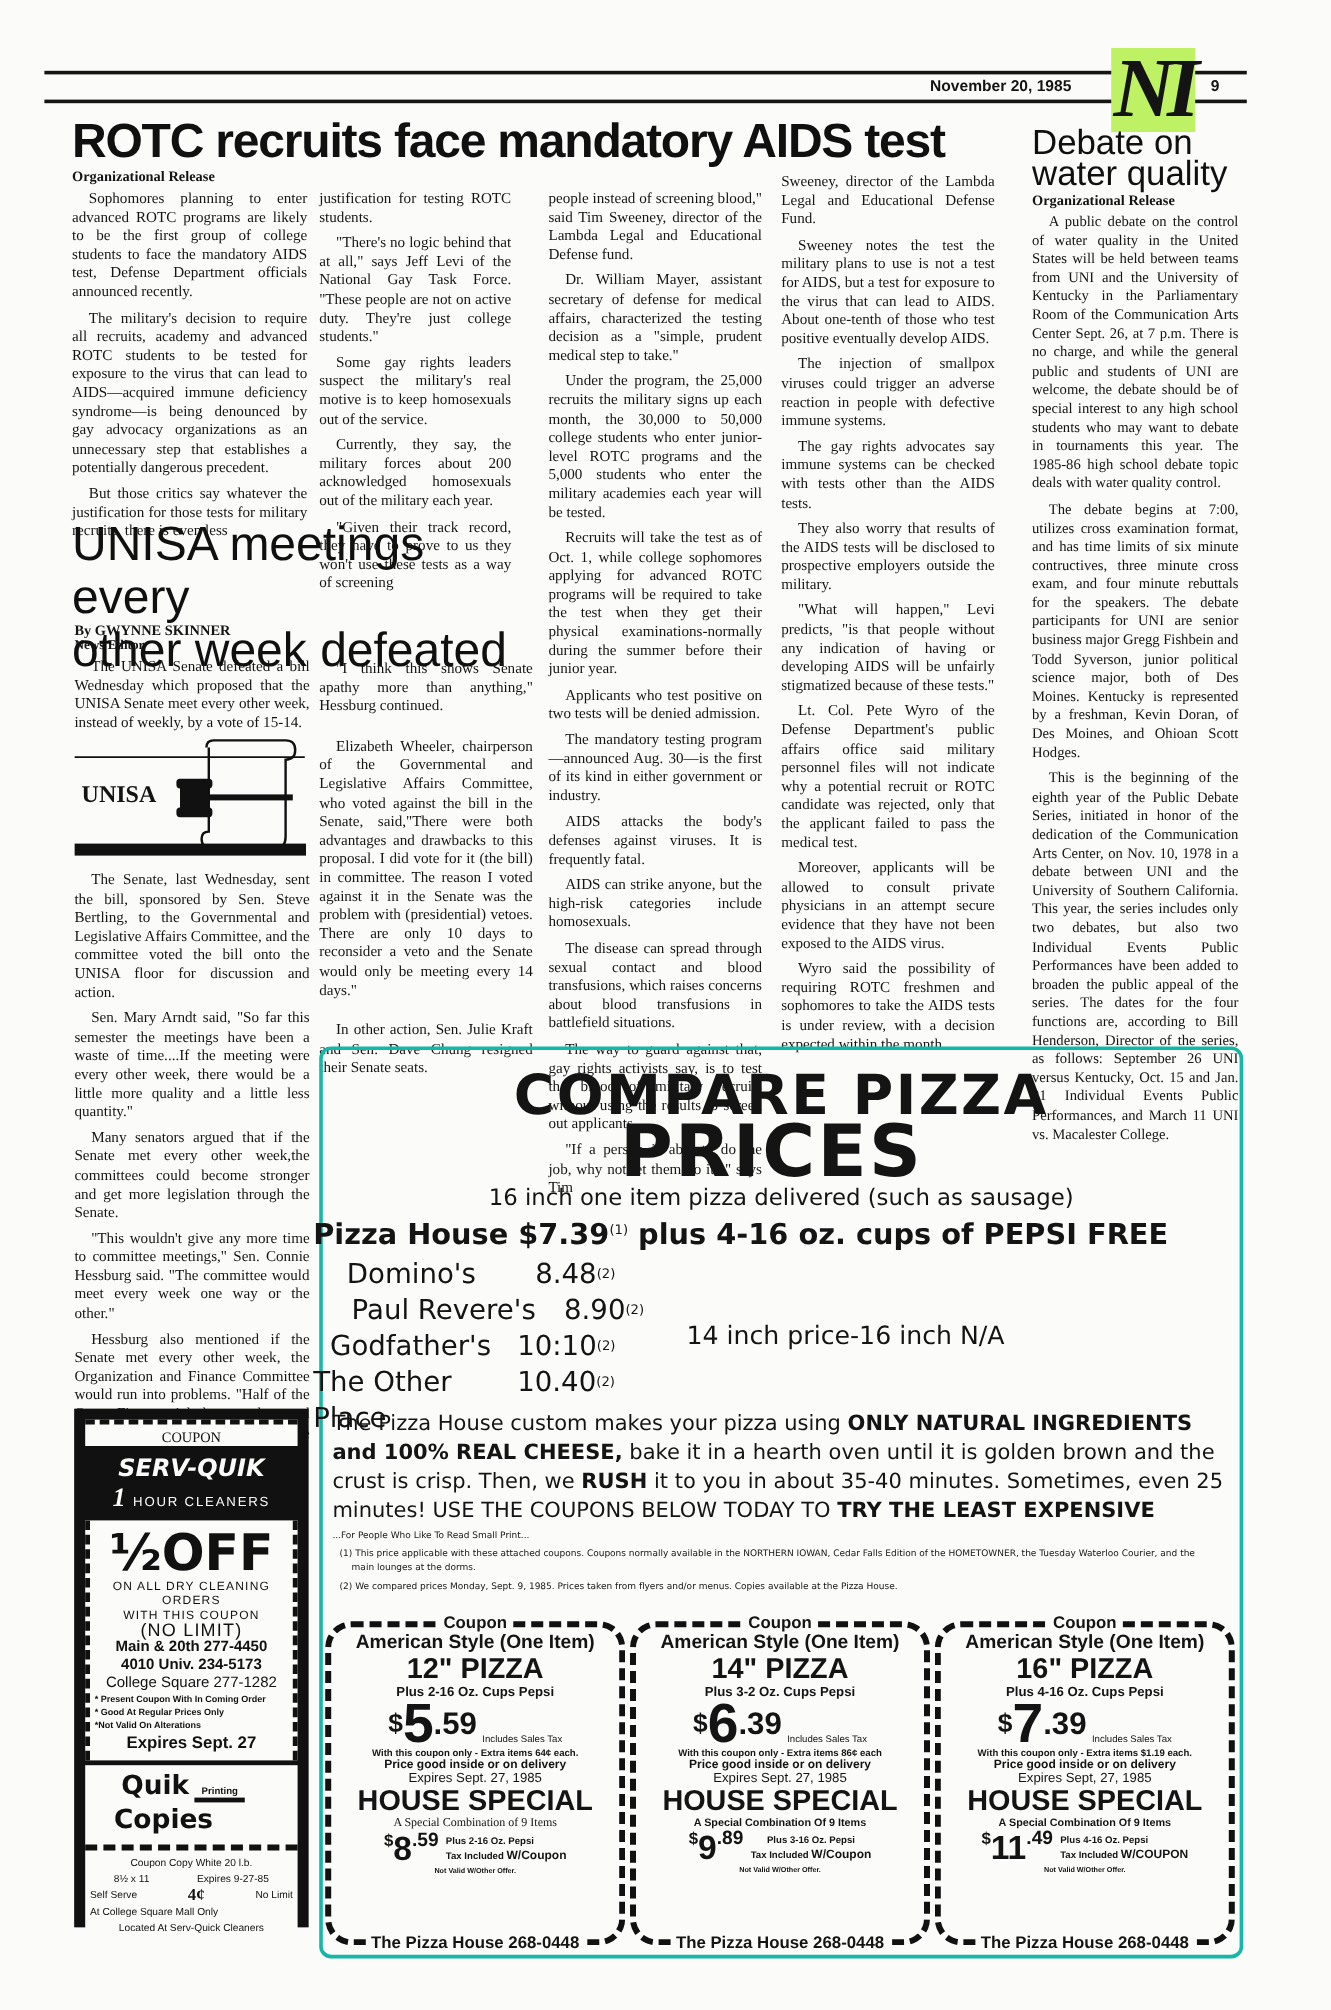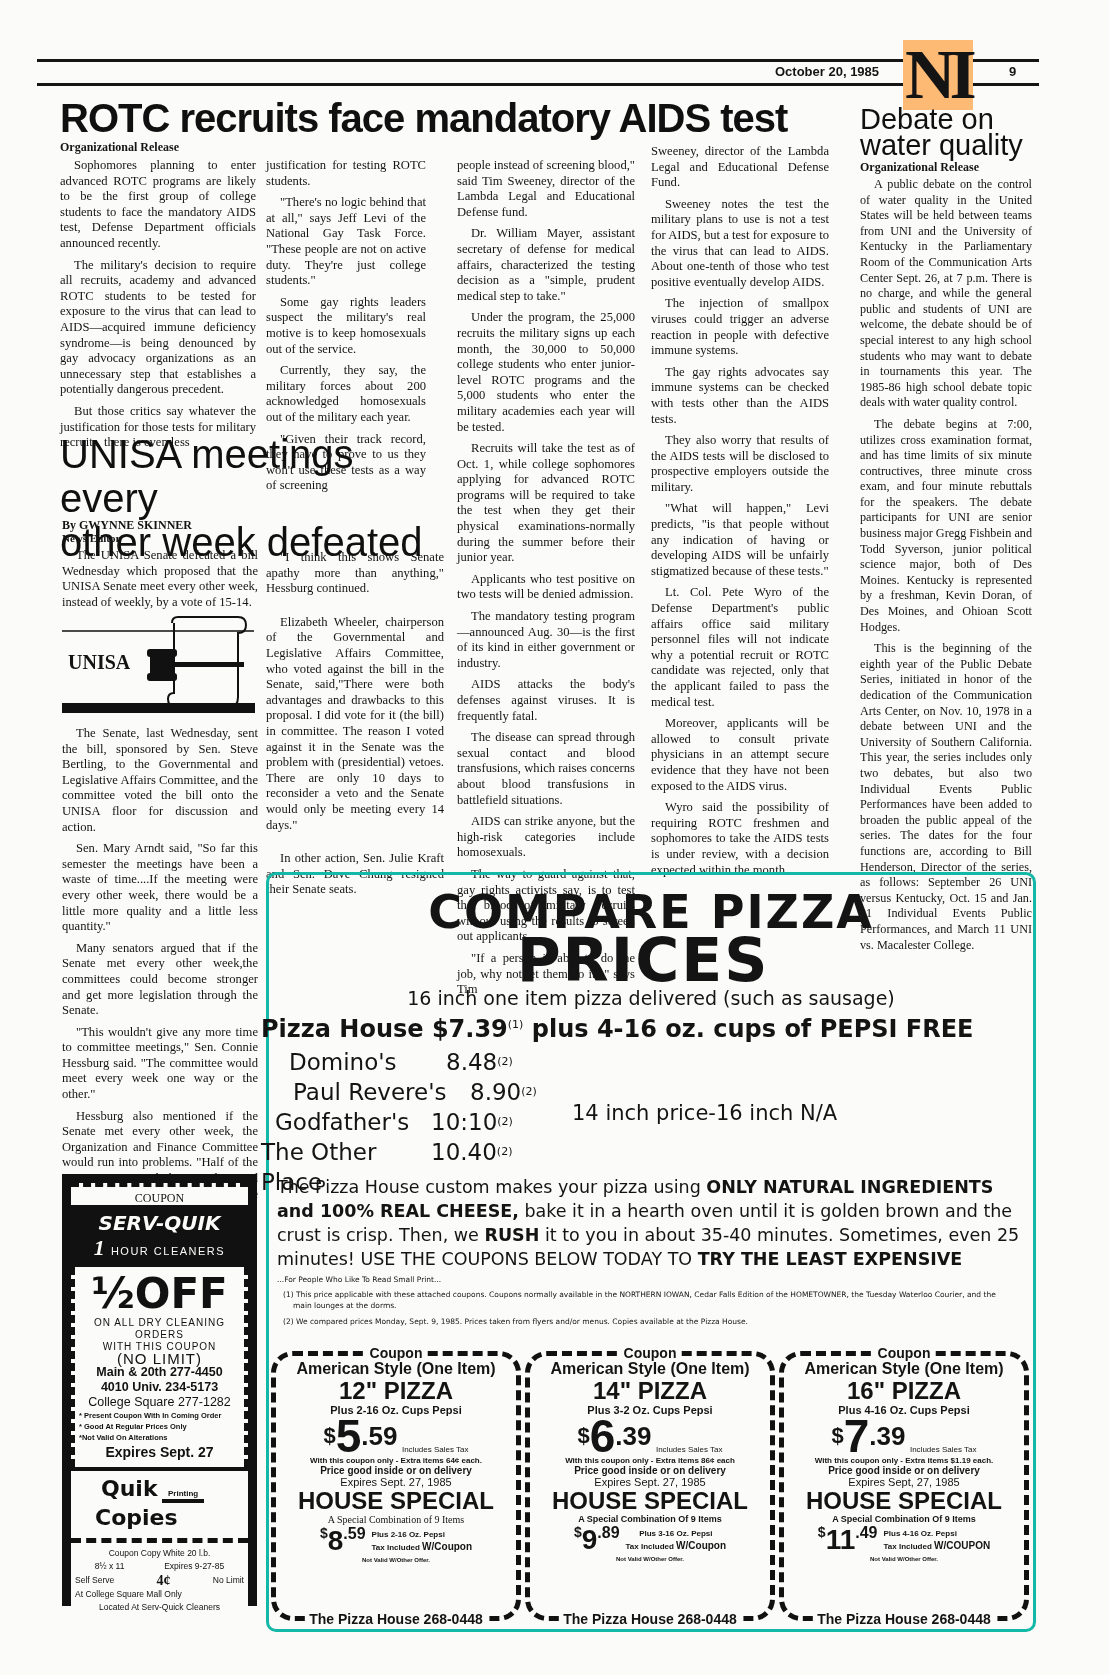--- a/index.html
+++ b/index.html
@@ -27,22 +27,22 @@
   .sup { font-size: 11px; vertical-align: super; font-weight: normal; }
   
   .sq { border: 3px solid #111; background: #111; }
   .sq-white { background: #fbfbf9; color: #111; text-align: center; font-family: "Liberation Sans", sans-serif; }
 </style>
 </head>
 <body>
 
 <div class="rule" style="left:37px; top:59px; width:1002px; height:3px;"></div>
 <div class="rule" style="left:37px; top:83px; width:1002px; height:3px;"></div>
-<div class="abs date" style="left:775px; top:64px;">October 20, 1985</div>
-<div class="abs nimark" style="left:903px; top:40px; font-size:70px; line-height:70px; letter-spacing:-6px; background:#fdba74; padding:0 2px;">NI</div>
+<div class="abs date" style="left:775px; top:64px;">November 20, 1985</div>
+<div class="abs nimark" style="left:926px; top:40px; font-size:70px; line-height:70px; letter-spacing:-6px; background:#bef264; padding:0 2px;font-style:italic;">NI</div>
 <div class="abs date" style="left:1007px; top:64px; background:#fbfbf9; padding:0 2px;">9</div>
 
 <div class="abs headline" style="left:60px; top:96px; font-size:40px; line-height:44px;">ROTC recruits face mandatory AIDS test</div>
 <div class="abs credit" style="left:60px; top:140px;">Organizational Release</div>
 
 <div class="abs body-text" style="left:60px; top:158px; width:196px;">
   <p>Sophomores planning to enter advanced ROTC programs are likely to be the first group of college students to face the mandatory AIDS test, Defense Department officials announced recently.</p>
   <p>The military's decision to require all recruits, academy and advanced ROTC students to be tested for exposure to the virus that can lead to AIDS—acquired immune deficiency syndrome—is being denounced by gay advocacy organizations as an unnecessary step that establishes a potentially dangerous precedent.</p>
   <p>But those critics say whatever the justification for those tests for military recruits, there is even less</p>
 </div>
@@ -54,22 +54,22 @@
   <p>"Given their track record, they have to prove to us they won't use these tests as a way of screening</p>
 </div>
 <div class="abs body-text" style="left:457px; top:158px; width:178px;">
   <p class="noind">people instead of screening blood," said Tim Sweeney, director of the Lambda Legal and Educational Defense fund.</p>
   <p>Dr. William Mayer, assistant secretary of defense for medical affairs, characterized the testing decision as a "simple, prudent medical step to take."</p>
   <p>Under the program, the 25,000 recruits the military signs up each month, the 30,000 to 50,000 college students who enter junior-level ROTC programs and the 5,000 students who enter the military academies each year will be tested.</p>
   <p>Recruits will take the test as of Oct. 1, while college sophomores applying for advanced ROTC programs will be required to take the test when they get their physical examinations-normally during the summer before their junior year.</p>
   <p>Applicants who test positive on two tests will be denied admission.</p>
   <p>The mandatory testing program—announced Aug. 30—is the first of its kind in either government or industry.</p>
   <p>AIDS attacks the body's defenses against viruses. It is frequently fatal.</p>
+  <p>AIDS can strike anyone, but the high-risk categories include homosexuals.</p>
   <p>The disease can spread through sexual contact and blood transfusions, which raises concerns about blood transfusions in battlefield situations.</p>
-  <p>AIDS can strike anyone, but the high-risk categories include homosexuals.</p>
   <p>The way to guard against that, gay rights activists say, is to test the blood of military recruits without using the results to screen out applicants.</p>
   <p>"If a person is able to do the job, why not let them do it?," says Tim</p>
 </div>
 <div class="abs body-text" style="left:651px; top:144px; width:178px;">
   <p class="noind">Sweeney, director of the Lambda Legal and Educational Defense Fund.</p>
   <p>Sweeney notes the test the military plans to use is not a test for AIDS, but a test for exposure to the virus that can lead to AIDS. About one-tenth of those who test positive eventually develop AIDS.</p>
   <p>The injection of smallpox viruses could trigger an adverse reaction in people with defective immune systems.</p>
   <p>The gay rights advocates say immune systems can be checked with tests other than the AIDS tests.</p>
   <p>They also worry that results of the AIDS tests will be disclosed to prospective employers outside the military.</p>
   <p>"What will happen," Levi predicts, "is that people without any indication of having or developing AIDS will be unfairly stigmatized because of these tests."</p>

